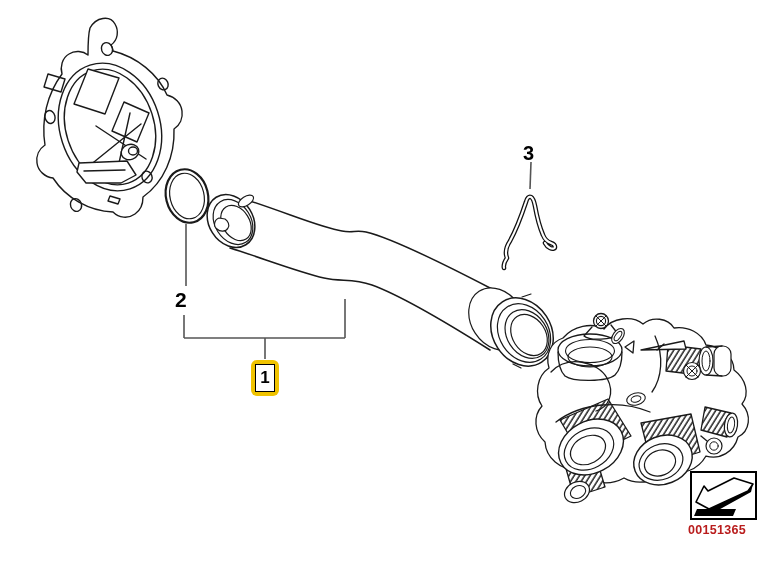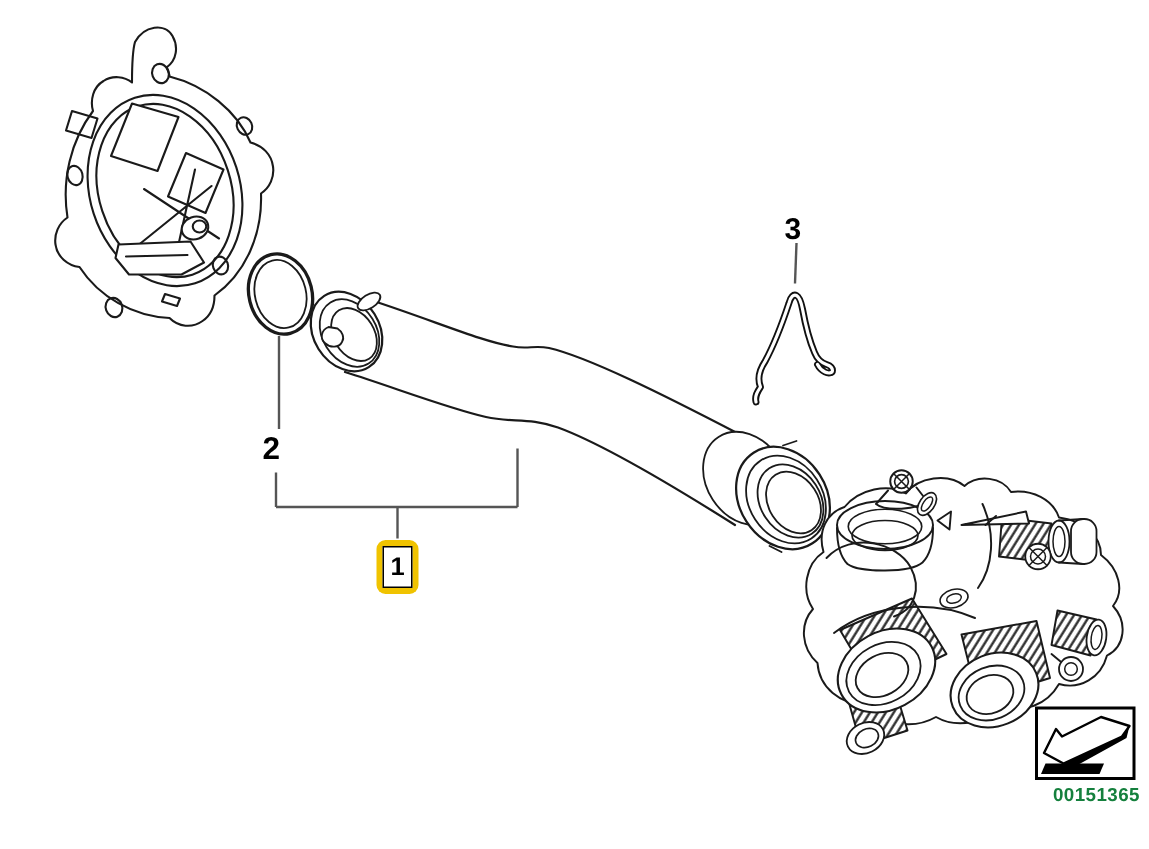--- a/index.html
+++ b/index.html
@@ -21,22 +21,22 @@
   .callout-box-inner{
     display:flex;align-items:center;justify-content:center;
     width:18px;height:26px;background:#fff;border:1.6px solid #000;
     font-weight:bold;font-size:17px;color:var(--text,#000);
   }
   .arrow-box{
     position:absolute;left:690px;top:471px;width:67px;height:49px;
     border:2px solid #000;background:#fff;box-sizing:border-box;cursor:pointer;
   }
   .part-number{
-    position:absolute;left:688px;top:523px;width:72px;text-align:right;
-    font-size:12.5px;font-weight:bold;color:#15803d;letter-spacing:.3px;
+    position:absolute;left:688px;top:523px;width:72px;text-align:left;
+    font-size:12.5px;font-weight:bold;color:#b91c1c;letter-spacing:.3px;
   }
 </style>
 </head>
 <body>
 
 <div class="canvas">
 
   <svg class="art" width="766" height="566" viewBox="0 0 766 566">
     <defs>
       <pattern id="ribs" width="4.5" height="4.5" patternUnits="userSpaceOnUse" patternTransform="rotate(32)">

